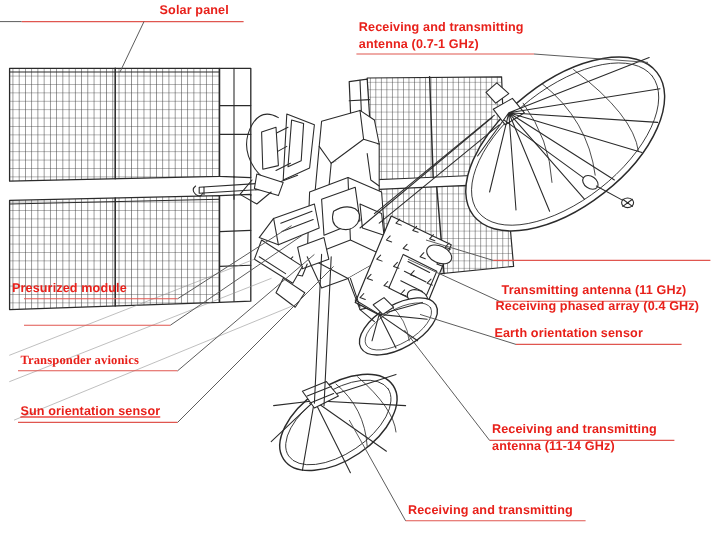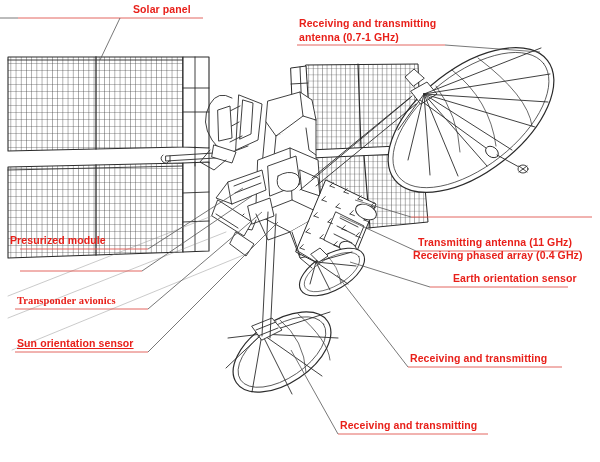--- a/index.html
+++ b/index.html
@@ -255,22 +255,22 @@
         <line x1="15" y1="352" x2="148" y2="352" stroke="#e0564f" stroke-width="0.9"></line>
         <path d="M 148 352 L 278 222" stroke="#555555" stroke-width="0.8" fill="none"></path>
       </g>
   </svg>
 
   <div id="callout-layer">
       <div class="lbl" style="left: 133px; top: 3px;"><div>Solar panel</div></div>
       <div class="lbl" style="left: 299px; top: 17px;"><div>Receiving and transmitting</div><div>antenna (0.7-1 GHz)</div></div>
       <div class="lbl" style="left: 413px; top: 202px; margin-top: 47px;"><div>Receiving phased array (0.4 GHz)</div></div>
       <div class="lbl" style="left: 418px; top: 236px;"><div>Transmitting antenna (11 GHz)</div></div>
-      <div class="lbl" style="left: 453px; top: 272px;"><div>Earth orientation sensor</div></div>
-      <div class="lbl" style="left: 410px; top: 352px;"><div>Receiving and transmitting</div></div>
+      <div class="lbl" style="left: 412px; top: 272px;"><div>Earth orientation sensor</div></div>
+      <div class="lbl" style="left: 410px; top: 352px;"><div>Receiving and transmitting</div><div>antenna (11-14 GHz)</div></div>
       <div class="lbl" style="left: 340px; top: 419px;"><div>Receiving and transmitting</div></div>
       <div class="lbl" style="left: 10px; top: 234px;"><div>Presurized module</div></div>
       <div class="lbl" style="left: 25px; top: 256px;"></div>
       <div class="lbl" style="left: 17px; top: 294px; font-family: Liberation Serif, serif;"><div>Transponder avionics</div></div>
       <div class="lbl" style="left: 17px; top: 337px; text-decoration: underline;"><div>Sun orientation sensor</div></div>
     </div>
 
 </div>
 
 </body></html>

